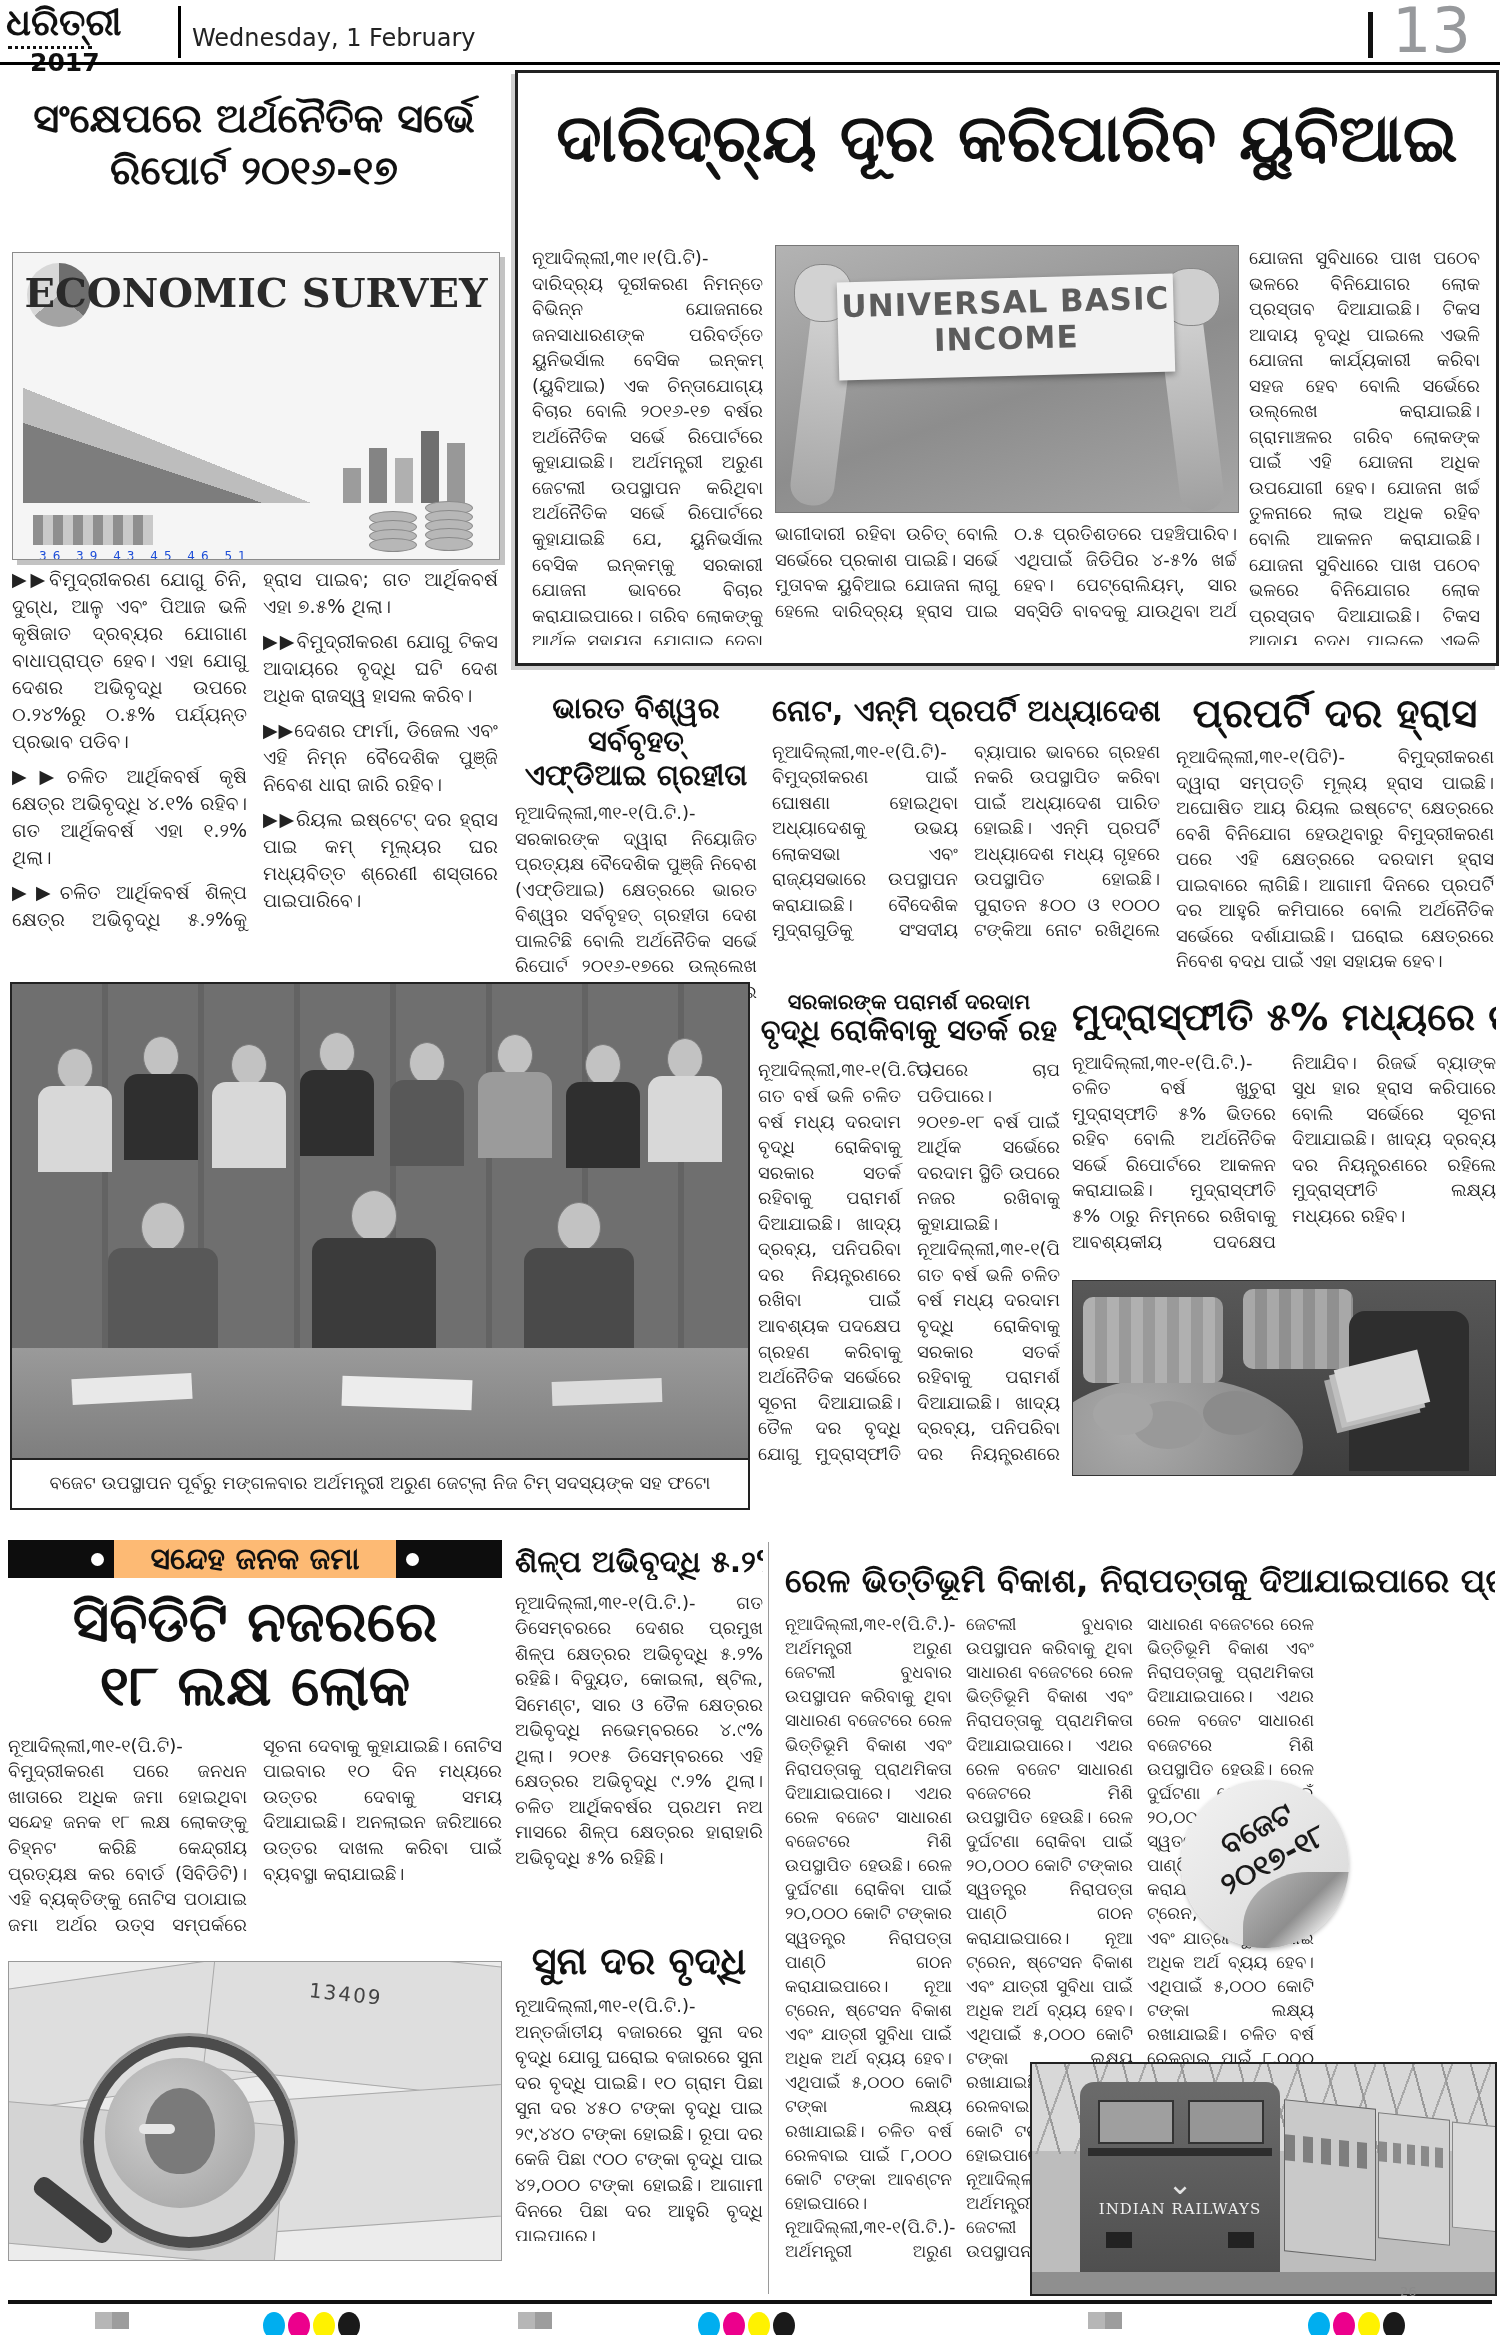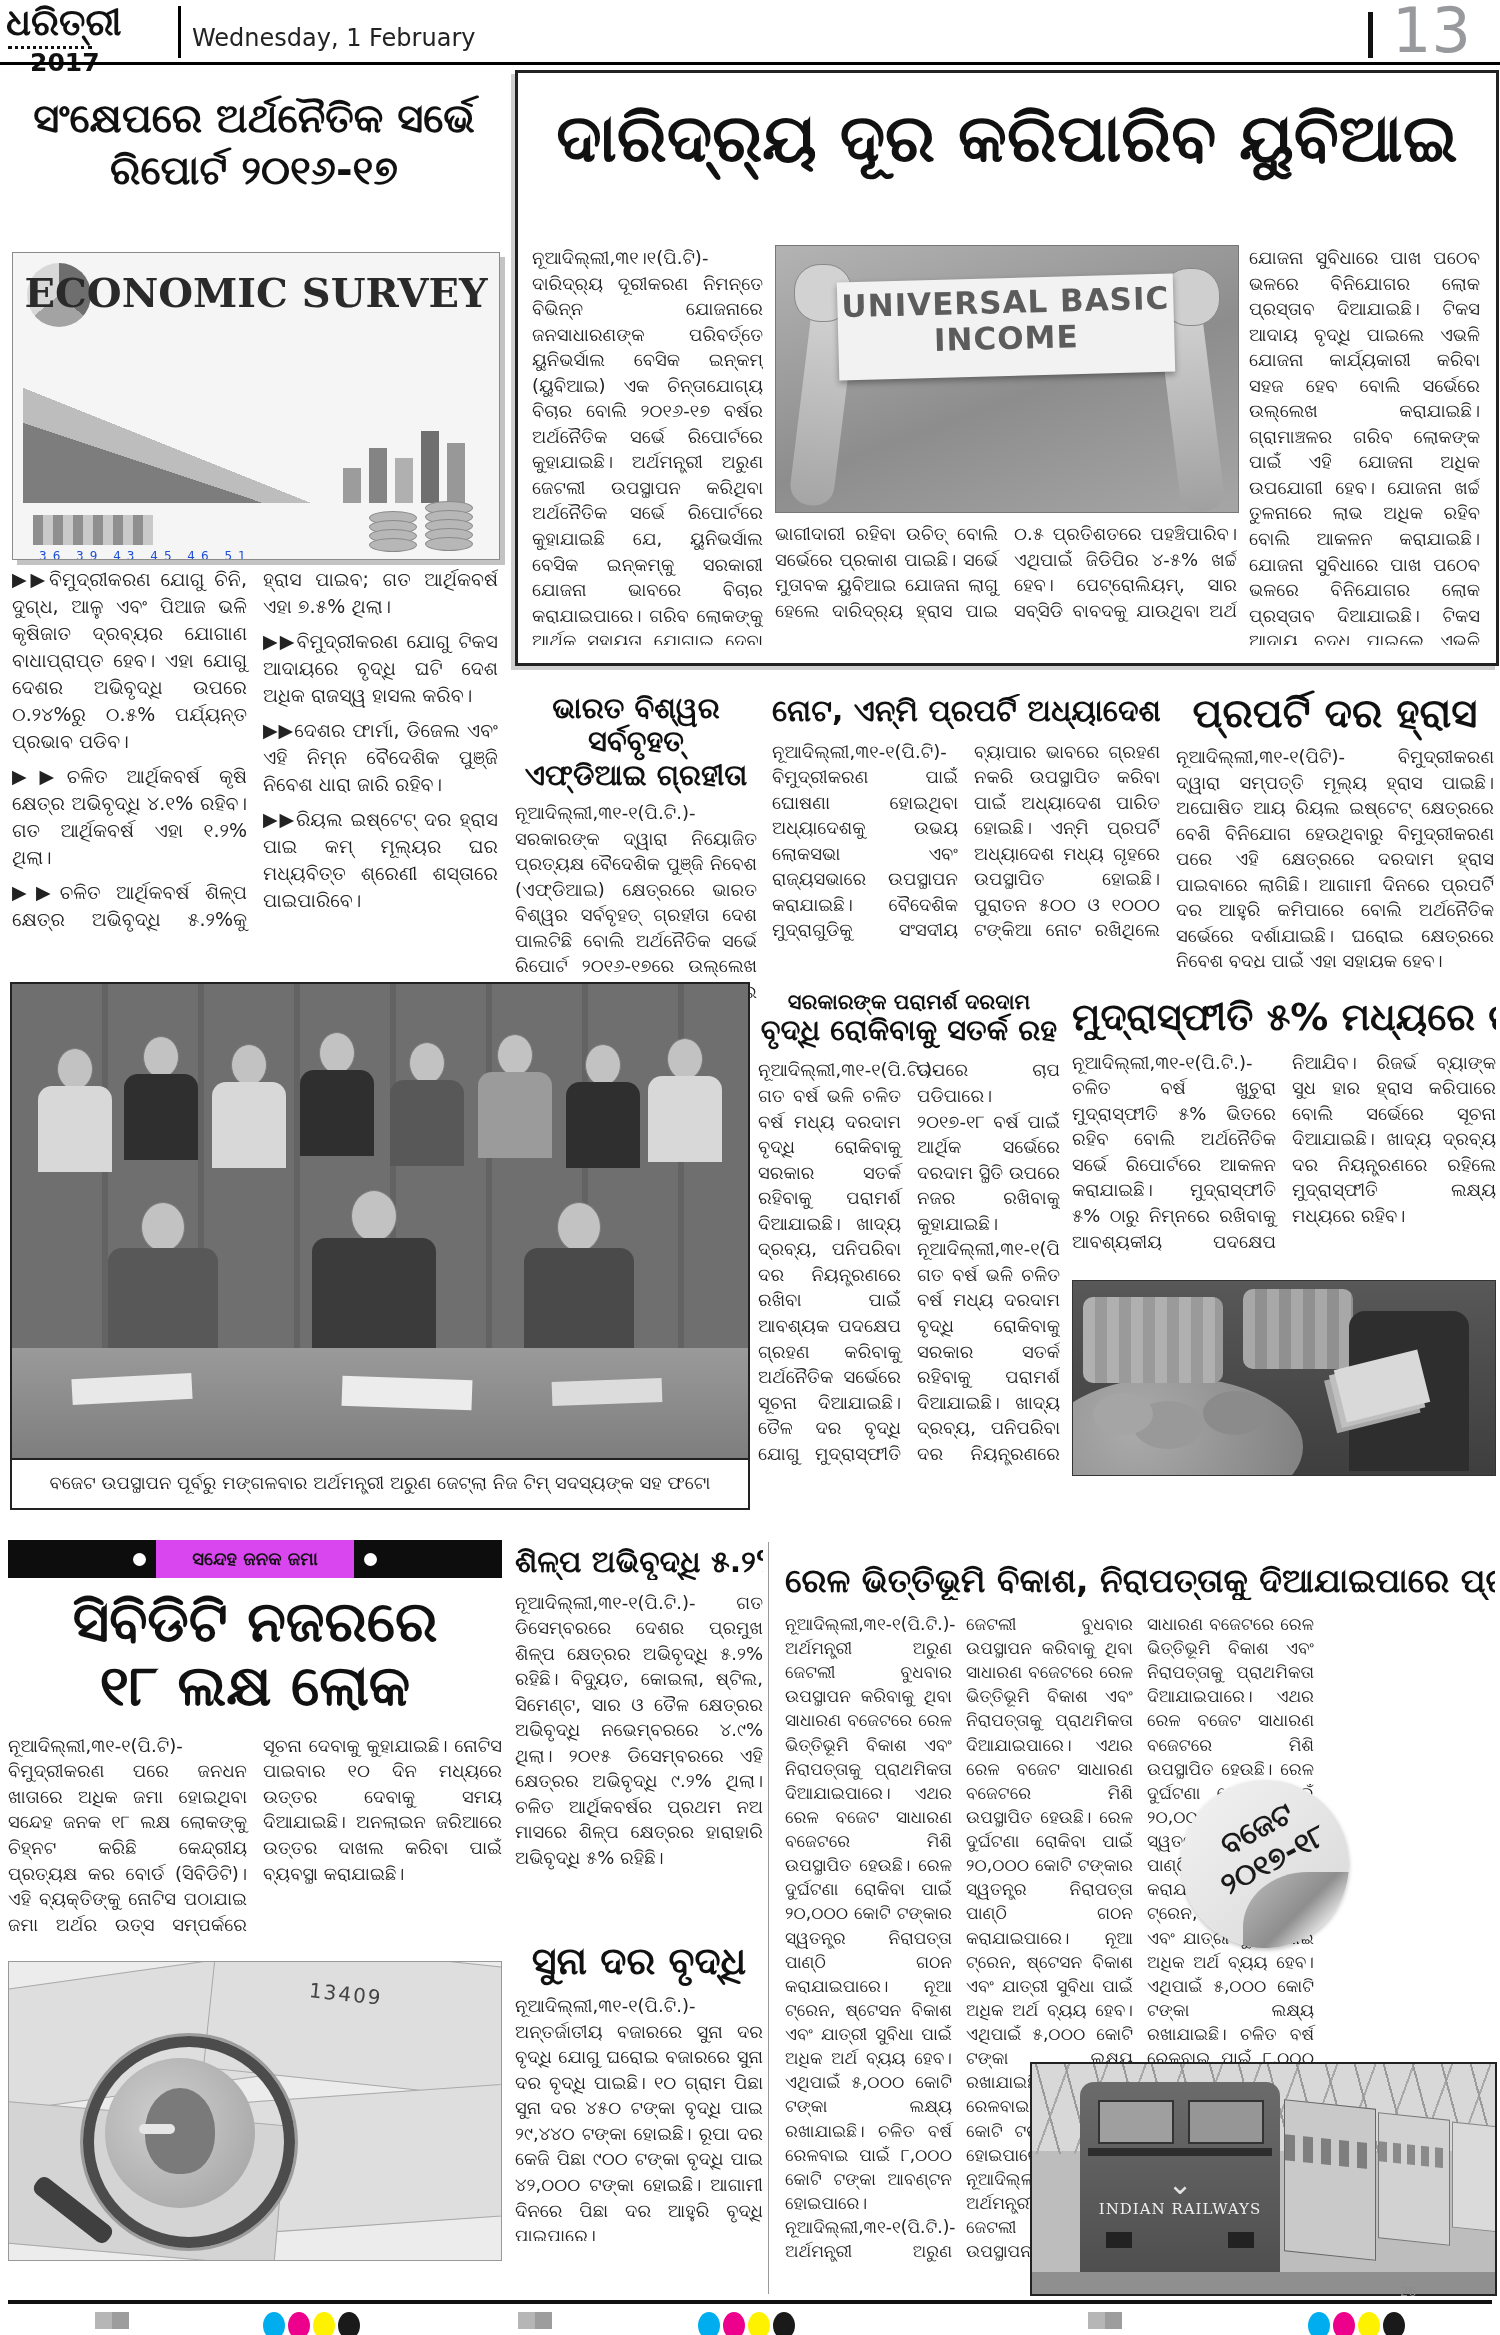--- a/index.html
+++ b/index.html
@@ -202,21 +202,21 @@
       <div class="abs" style="left:10px;top:16px;width:140px;height:86px;border-radius:10px;background:repeating-linear-gradient(90deg,#b0b0b0 0 12px,#9a9a9a 12px 24px);"></div>
       <div class="abs" style="left:170px;top:8px;width:110px;height:80px;border-radius:10px;background:repeating-linear-gradient(90deg,#a8a8a8 0 12px,#909090 12px 24px);"></div>
       <div class="abs" style="right:26px;top:30px;width:120px;height:160px;background:#2e2e2e;border-radius:16px 16px 0 0;"></div>
       <div class="abs" style="right:70px;top:78px;width:86px;height:54px;background:#d9d9d9;transform:rotate(-14deg);box-shadow:-6px 4px 0 #bfbfbf,-12px 8px 0 #a8a8a8;"></div>
     </div>
   </div>
 
   <div class="abs" style="left:8px;top:1540px;width:494px;">
     <div style="position:relative;height:38px;background:#0d0d0d;display:flex;align-items:center;justify-content:center;">
       <span style="width:13px;height:13px;border-radius:50%;background:#fff;margin-right:10px;"></span>
-      <span class="hl" style="background:#d946ef;font-size:18px;padding:1px 36px;height:36px;line-height:36px;">ସନ୍ଦେହ ଜନକ ଜମା</span>
+      <span class="hl" style="background:#fdba74;font-size:30px;padding:1px 36px;height:36px;line-height:36px;">ସନ୍ଦେହ ଜନକ ଜମା</span>
       <span style="width:13px;height:13px;border-radius:50%;background:#fff;margin-left:10px;"></span>
     </div>
     <div class="hl ctr" style="font-size:56px;margin-top:12px;">ସିବିଡିଟି ନଜରରେ</div>
     <div class="hl ctr" style="font-size:56px;">୧୮ ଲକ୍ଷ ଲୋକ</div>
     <div class="body-txt cols2" style="height:220px;margin-top:14px;">ନୂଆଦିଲ୍ଲୀ,୩୧-୧(ପି.ଟି)-ବିମୁଦ୍ରୀକରଣ ପରେ ଜନଧନ ଖାତାରେ ଅଧିକ ଜମା ହୋଇଥିବା ସନ୍ଦେହ ଜନକ ୧୮ ଲକ୍ଷ ଲୋକଙ୍କୁ ଚିହ୍ନଟ କରିଛି କେନ୍ଦ୍ରୀୟ ପ୍ରତ୍ୟକ୍ଷ କର ବୋର୍ଡ (ସିବିଡିଟି)। ଏହି ବ୍ୟକ୍ତିଙ୍କୁ ନୋଟିସ ପଠାଯାଇ ଜମା ଅର୍ଥର ଉତ୍ସ ସମ୍ପର୍କରେ ସୂଚନା ଦେବାକୁ କୁହାଯାଇଛି। ନୋଟିସ ପାଇବାର ୧୦ ଦିନ ମଧ୍ୟରେ ଉତ୍ତର ଦେବାକୁ ସମୟ ଦିଆଯାଇଛି। ଅନଲାଇନ ଜରିଆରେ ଉତ୍ତର ଦାଖଲ କରିବା ପାଇଁ ବ୍ୟବସ୍ଥା କରାଯାଇଛି।</div>
 
     <div style="position:relative;width:492px;height:298px;margin-top:8px;background:#ececec;border:1px solid #999;overflow:hidden;">
       <div class="note" style="left:-20px;top:10px;width:280px;height:120px;transform:rotate(-8deg);"></div>
       <div class="note" style="left:200px;top:-10px;width:300px;height:130px;transform:rotate(6deg);"></div>
       <div class="note" style="left:240px;top:130px;width:280px;height:130px;transform:rotate(-4deg);"></div>

